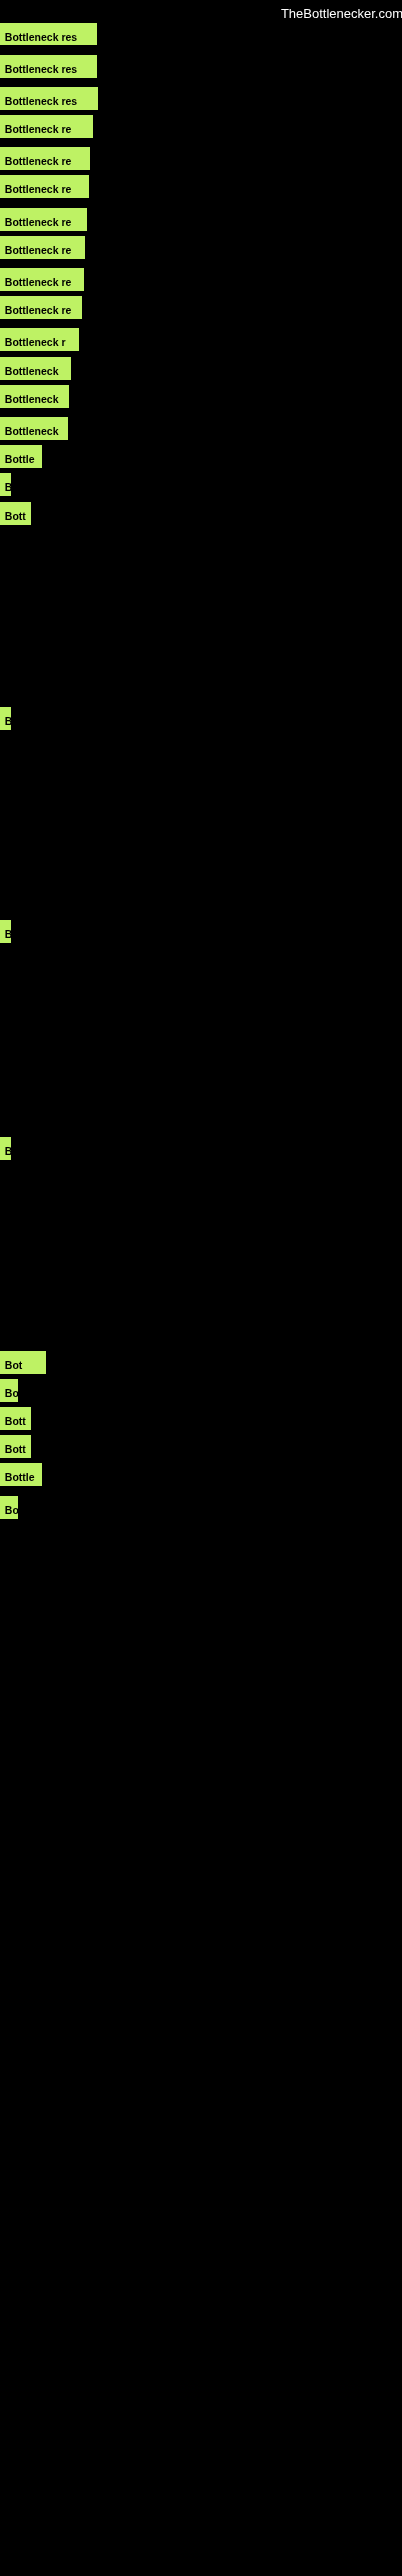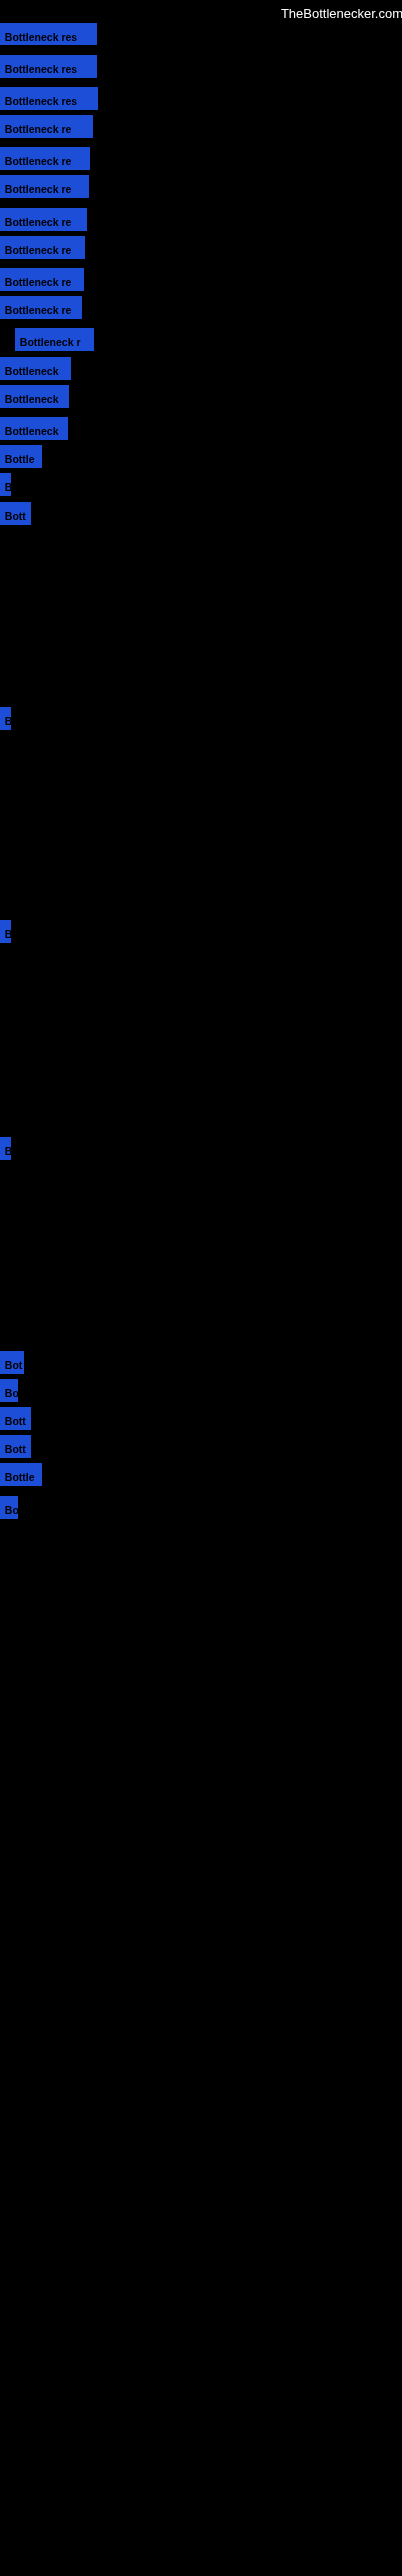--- a/index.html
+++ b/index.html
@@ -17,21 +17,21 @@
     .site-title {
       color: #ffffff;
       font-size: 13px;
       text-align: right;
       padding: 6.4px 0;
       font-weight: normal;
     }
     .bottleneck-item {
       position: absolute;
       left: 0;
-      background-color: #1d4ed8;
+      background-color: #bef264;
       color: #000000;
       font-size: 10.5px;
       font-weight: bold;
       padding: 3.2px 4.8px;
       white-space: nowrap;
       overflow: hidden;
       cursor: pointer;
     }
   </style>
 </head>
@@ -42,29 +42,29 @@
 <div class="bottleneck-item" style="top: 22.5px; width: 97px; height: 22.5px; line-height: 22.5px;">Bottleneck res</div>
 <div class="bottleneck-item" style="top: 55px; width: 97px; height: 22.5px; line-height: 22.5px;">Bottleneck res</div>
 <div class="bottleneck-item" style="top: 87px; width: 98px; height: 22.5px; line-height: 22.5px;">Bottleneck res</div>
 <div class="bottleneck-item" style="top: 115px; width: 93px; height: 22.5px; line-height: 22.5px;">Bottleneck re</div>
 <div class="bottleneck-item" style="top: 147px; width: 90px; height: 22.5px; line-height: 22.5px;">Bottleneck re</div>
 <div class="bottleneck-item" style="top: 175px; width: 89px; height: 22.5px; line-height: 22.5px;">Bottleneck re</div>
 <div class="bottleneck-item" style="top: 208px; width: 87px; height: 22.5px; line-height: 22.5px;">Bottleneck re</div>
 <div class="bottleneck-item" style="top: 236px; width: 85px; height: 22.5px; line-height: 22.5px;">Bottleneck re</div>
 <div class="bottleneck-item" style="top: 268px; width: 84px; height: 22.5px; line-height: 22.5px;">Bottleneck re</div>
 <div class="bottleneck-item" style="top: 296px; width: 82px; height: 22.5px; line-height: 22.5px;">Bottleneck re</div>
-<div class="bottleneck-item" style="top: 328px; width: 79px; height: 22.5px; line-height: 22.5px; margin-left: 15px;">Bottleneck r</div>
+<div class="bottleneck-item" style="top: 328px; width: 79px; height: 22.5px; line-height: 22.5px;">Bottleneck r</div>
 <div class="bottleneck-item" style="top: 357px; width: 71px; height: 22.5px; line-height: 22.5px;">Bottleneck</div>
 <div class="bottleneck-item" style="top: 385px; width: 69px; height: 22.5px; line-height: 22.5px;">Bottleneck</div>
 <div class="bottleneck-item" style="top: 417px; width: 68px; height: 22.5px; line-height: 22.5px;">Bottleneck</div>
 <div class="bottleneck-item" style="top: 445px; width: 42px; height: 22.5px; line-height: 22.5px;">Bottle</div>
 <div class="bottleneck-item" style="top: 473px; width: 11.3px; height: 22.5px; line-height: 22.5px;">B</div>
 <div class="bottleneck-item" style="top: 502px; width: 31px; height: 22.5px; line-height: 22.5px;">Bott</div>
 <div class="bottleneck-item" style="top: 707px; width: 11.3px; height: 22.5px; line-height: 22.5px;">B</div>
 <div class="bottleneck-item" style="top: 920px; width: 11.3px; height: 22.5px; line-height: 22.5px;">B</div>
 <div class="bottleneck-item" style="top: 1137px; width: 11.3px; height: 22.5px; line-height: 22.5px;">B</div>
-<div class="bottleneck-item" style="top: 1351px; width: 24px; height: 22.5px; line-height: 22.5px;">Bot</div>
+<div class="bottleneck-item" style="top: 1351px; width: 46px; height: 22.5px; line-height: 22.5px;">Bot</div>
 <div class="bottleneck-item" style="top: 1379px; width: 17.7px; height: 22.5px; line-height: 22.5px;">Bo</div>
 <div class="bottleneck-item" style="top: 1407px; width: 31px; height: 22.5px; line-height: 22.5px;">Bott</div>
 <div class="bottleneck-item" style="top: 1435px; width: 31px; height: 22.5px; line-height: 22.5px;">Bott</div>
 <div class="bottleneck-item" style="top: 1463px; width: 42px; height: 22.5px; line-height: 22.5px;">Bottle</div>
 <div class="bottleneck-item" style="top: 1496px; width: 17.7px; height: 22.5px; line-height: 22.5px;">Bo</div>
 
 
 </body></html>

